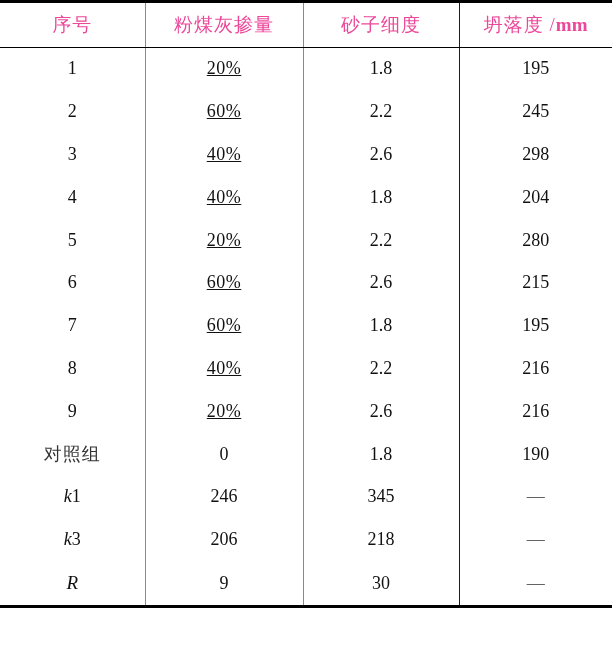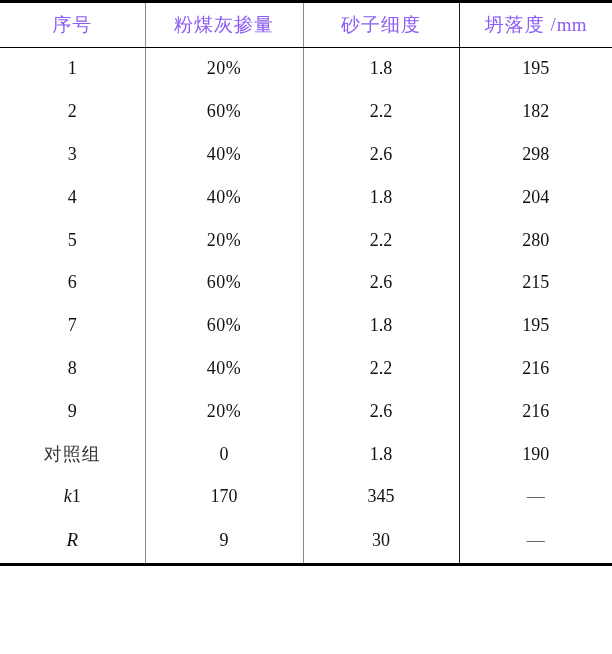--- a/index.html
+++ b/index.html
@@ -40,21 +40,21 @@
   col.c-fine   { width: 156px; }
   col.c-slump  { width: 153px; }
 
   thead th {
     font-weight: normal;
     font-size: 19px;
     line-height: 1.1;
     text-align: center;
     padding: 12px 0 11px 0;
     border-bottom: 1.3px solid #000000;
-    color: #8b5cf6;
+    color: #ec4899;
     font-family: "Liberation Serif", "DejaVu Serif", serif;
     white-space: nowrap;
   }
 
   tbody td {
     font-size: 18px;
     line-height: 1.1;
     text-align: center;
     padding: 11.5px 0 11.5px 0;
     color: #111111;
@@ -71,28 +71,29 @@
   tbody td.sep-l-dark {
     border-left: 1.6px solid #1d1d1d;
   }
 
   tbody tr.last-row td {
     border-bottom: 3px solid #000000;
   }
 
   .unit {
     font-family: "Liberation Serif", "DejaVu Serif", serif;
-    font-weight: 400;
+    font-weight: 700;
     letter-spacing: 0.2px;
   }
   .hdr-cjk {
     letter-spacing: 1px;
   }
   .pct {
     letter-spacing: 0.5px;
+    text-decoration: underline;
   }
   .k-label {
     font-style: italic;
     font-size: 18px;
   }
   .r-label {
     font-style: italic;
     font-size: 19px;
   }
   .dash {
@@ -134,21 +135,21 @@
         <td>1</td>
         <td class="sep-l pct">20%</td>
         <td class="sep-l">1.8</td>
         <td class="sep-l-dark">195</td>
       </tr>
 
       <tr>
         <td>2</td>
         <td class="sep-l pct">60%</td>
         <td class="sep-l">2.2</td>
-        <td class="sep-l-dark">182</td>
+        <td class="sep-l-dark">245</td>
       </tr>
 
       <tr>
         <td>3</td>
         <td class="sep-l pct">40%</td>
         <td class="sep-l">2.6</td>
         <td class="sep-l-dark">298</td>
       </tr>
 
       <tr>
@@ -197,26 +198,34 @@
         <td class="cjk-cell">对照组</td>
         <td class="sep-l">0</td>
         <td class="sep-l">1.8</td>
         <td class="sep-l-dark">190</td>
       </tr>
 
       <tr>
         <td>
           <span class="k-label">k</span><span class="k-sub">1</span>
         </td>
-        <td class="sep-l">170</td>
+        <td class="sep-l">246</td>
         <td class="sep-l">345</td>
         <td class="sep-l-dark dash">—</td>
       </tr>
 
 
+      <tr>
+        <td>
+          <span class="k-label">k</span><span class="k-sub">3</span>
+        </td>
+        <td class="sep-l">206</td>
+        <td class="sep-l">218</td>
+        <td class="sep-l-dark dash">—</td>
+      </tr>
 
       <tr class="last-row">
         <td>
           <span class="r-label">R</span><span class="k-sub"></span>
         </td>
         <td class="sep-l">9</td>
         <td class="sep-l">30</td>
         <td class="sep-l-dark dash">—</td>
       </tr>
 

